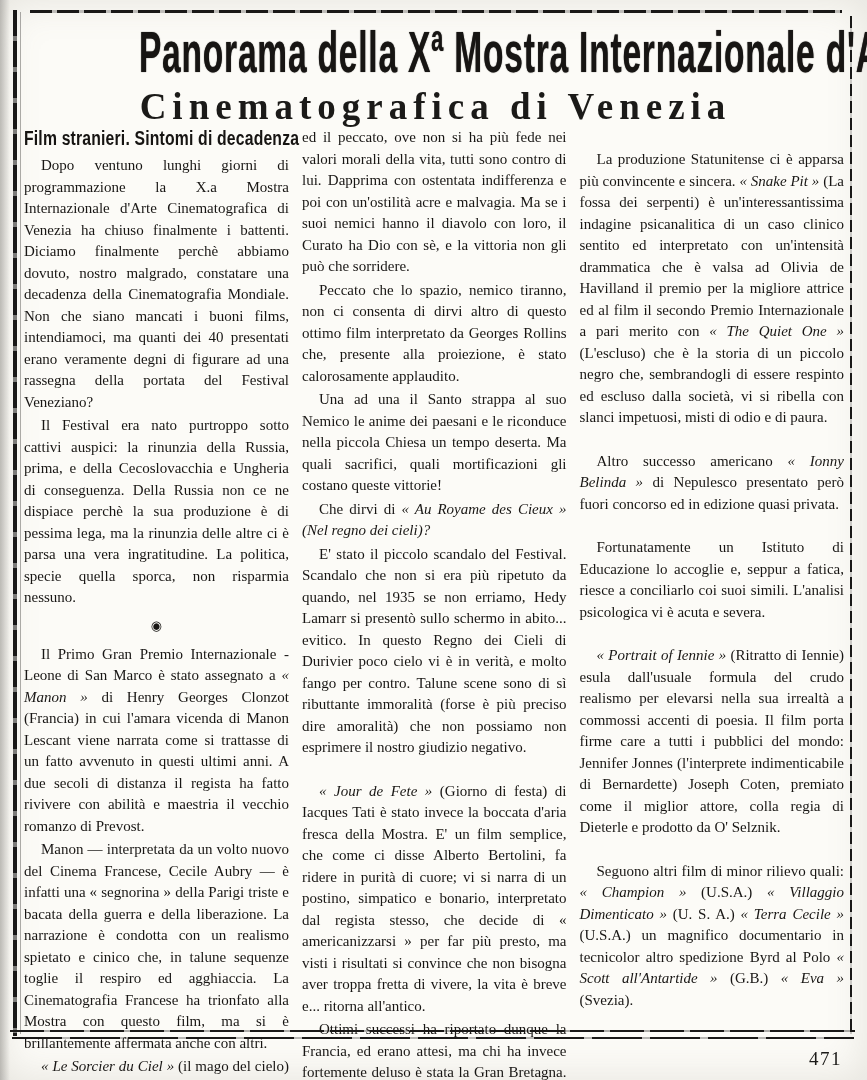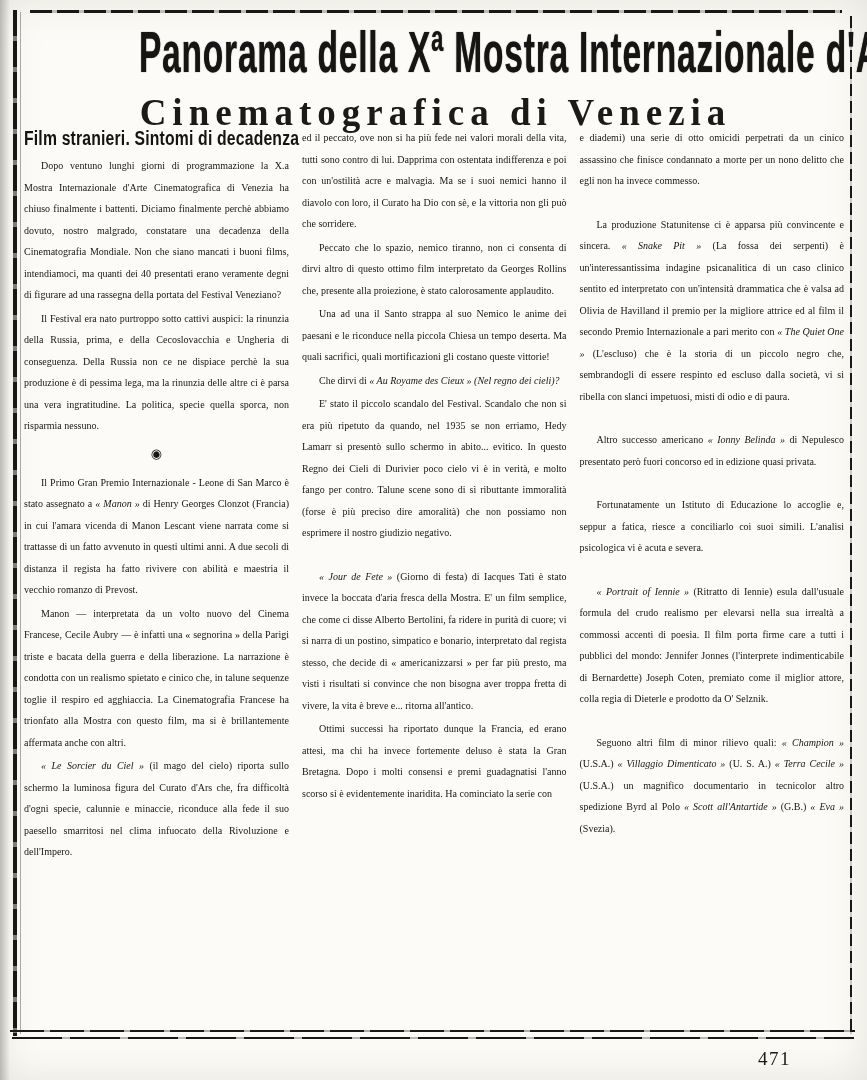--- a/index.html
+++ b/index.html
@@ -28,44 +28,44 @@
   
   .masthead { position:absolute; left:28px; top:20px; width:815px; text-align:center; }
   .title1 {
     display:inline-block; white-space:nowrap;
     font-family:"Liberation Sans", sans-serif; font-weight:900;
     font-size:43px; letter-spacing:1px; color:#171513;
     transform:scale(0.78,1.34); transform-origin:center top;
     text-shadow:0 0 1px rgba(20,18,15,0.8);
   }
   .title2 {
-    margin-top:22px; font-family:"Liberation Serif", serif;
+    margin-top:16px; font-family:"Liberation Serif", serif;
     font-size:37px; font-weight:bold; letter-spacing:6px; color:#1b1a18;
   }
 
   
   .columns { position:absolute; left:24px; top:127px; width:820px;
     display:flex; gap:13px; }
   .col { width:265px; }
   .col-heading {
     display:inline-block; white-space:nowrap;
     font-family:"Liberation Sans", sans-serif; font-weight:800;
     font-size:17.5px; letter-spacing:0.2px; color:#161412;
     transform:scale(0.9,1.12); transform-origin:left top;
     margin-bottom:7px;
   }
   .col p {
-    margin:0 0 2px 0; font-size:10px; line-height:21.5px;
+    margin:0 0 2px 0; font-size:15px; line-height:21.5px;
     text-align:justify; text-indent:17px; color:#181614;
   }
   .col p.noindent { text-indent:0; }
   .col p.gap { margin-top:22px; }
   .ornament { text-align:center; margin:9px 0 10px 0; font-size:13px; color:#181614; }
   .page-number {
-    position:absolute; left:758px; top:1048px;
+    position:absolute; left:809px; top:1048px;
     font-size:19px; letter-spacing:1.5px; color:#1b1a18;
   }
 </style>
 </head>
 <body>
 
 <div class="page">
   <div class="edge-left-shadow"></div>
   <div class="border-left"></div>
   <div class="border-left2"></div>
@@ -86,21 +86,20 @@
     <div class="col">
         <p class="noindent "><span>ed il peccato, ove non si ha più fede nei valori morali della vita, tutti sono contro di lui. Dapprima con ostentata indifferenza e poi con un'ostilità acre e malvagia. Ma se i suoi nemici hanno il diavolo con loro, il Curato ha Dio con sè, e la vittoria non gli può che sorridere.</span></p>
         <p class=""><span>Peccato che lo spazio, nemico tiranno, non ci consenta di dirvi altro di questo ottimo film interpretato da Georges Rollins che, presente alla proiezione, è stato calorosamente applaudito.</span></p>
         <p class=""><span>Una ad una il Santo strappa al suo Nemico le anime dei paesani e le riconduce nella piccola Chiesa un tempo deserta. Ma quali sacrifici, quali mortificazioni gli costano queste vittorie!</span></p>
         <p class=""><span>Che dirvi di </span><i>« Au Royame des Cieux »</i><span> </span><i>(Nel regno dei cieli)?</i></p>
         <p class=""><span>E' stato il piccolo scandalo del Festival. Scandalo che non si era più ripetuto da quando, nel 1935 se non erriamo, Hedy Lamarr si presentò sullo schermo in abito... evitico. In questo Regno dei Cieli di Durivier poco cielo vi è in verità, e molto fango per contro. Talune scene sono di sì ributtante immoralità (forse è più preciso dire amoralità) che non possiamo non esprimere il nostro giudizio negativo.</span></p>
         <p class="gap"><i>« Jour de Fete »</i><span> (Giorno di festa) di Iacques Tati è stato invece la boccata d'aria fresca della Mostra. E' un film semplice, che come ci disse Alberto Bertolini, fa ridere in purità di cuore; vi si narra di un postino, simpatico e bonario, interpretato dal regista stesso, che decide di « americanizzarsi » per far più presto, ma visti i risultati si convince che non bisogna aver troppa fretta di vivere, la vita è breve e... ritorna all'antico.</span></p>
         <p class=""><span>Ottimi successi ha riportato dunque la Francia, ed erano attesi, ma chi ha invece fortemente deluso è stata la Gran Bretagna. Dopo i molti consensi e premi guadagnatisi l'anno scorso si è evidentemente inaridita. Ha cominciato la serie con </span></p>
       </div>
     <div class="col">
-        <p class="noindent "><span>e diademi) una serie di otto omicidi perpetrati da un cinico assassino che finisce condannato a morte per un nono delitto che egli non ha invece commesso.</span></p>
         <p class="gap"><span>La produzione Statunitense ci è apparsa più convincente e sincera. </span><i>« Snake Pit »</i><span> (La fossa dei serpenti) è un'interessantissima indagine psicanalitica di un caso clinico sentito ed interpretato con un'intensità drammatica che è valsa ad Olivia de Havilland il premio per la migliore attrice ed al film il secondo Premio Internazionale a pari merito con </span><i>« The Quiet One »</i><span> (L'escluso) che è la storia di un piccolo negro che, sembrandogli di essere respinto ed escluso dalla società, vi si ribella con slanci impetuosi, misti di odio e di paura.</span></p>
         <p class="gap"><span>Altro successo americano </span><i>« Ionny Belinda »</i><span> di Nepulesco presentato però fuori concorso ed in edizione quasi privata.</span></p>
         <p class="gap"><span>Fortunatamente un Istituto di Educazione lo accoglie e, seppur a fatica, riesce a conciliarlo coi suoi simili. L'analisi psicologica vi è acuta e severa.</span></p>
         <p class="gap"><i>« Portrait of Iennie »</i><span> (Ritratto di Iennie) esula dall'usuale formula del crudo realismo per elevarsi nella sua irrealtà a commossi accenti di poesia. Il film porta firme care a tutti i pubblici del mondo: Jennifer Jonnes (l'interprete indimenticabile di Bernardette) Joseph Coten, premiato come il miglior attore, colla regia di Dieterle e prodotto da O' Selznik.</span></p>
         <p class="gap"><span>Seguono altri film di minor rilievo quali: </span><i>« Champion »</i><span> (U.S.A.) </span><i>« Villaggio Dimenticato »</i><span> (U. S. A.) </span><i>« Terra Cecile »</i><span> (U.S.A.) un magnifico documentario in tecnicolor altro spedizione Byrd al Polo </span><i>« Scott all'Antartide »</i><span> (G.B.) </span><i>« Eva »</i><span> (Svezia).</span></p>
       </div>
   </div>
 
   <div class="page-number">471</div>
 </div>

